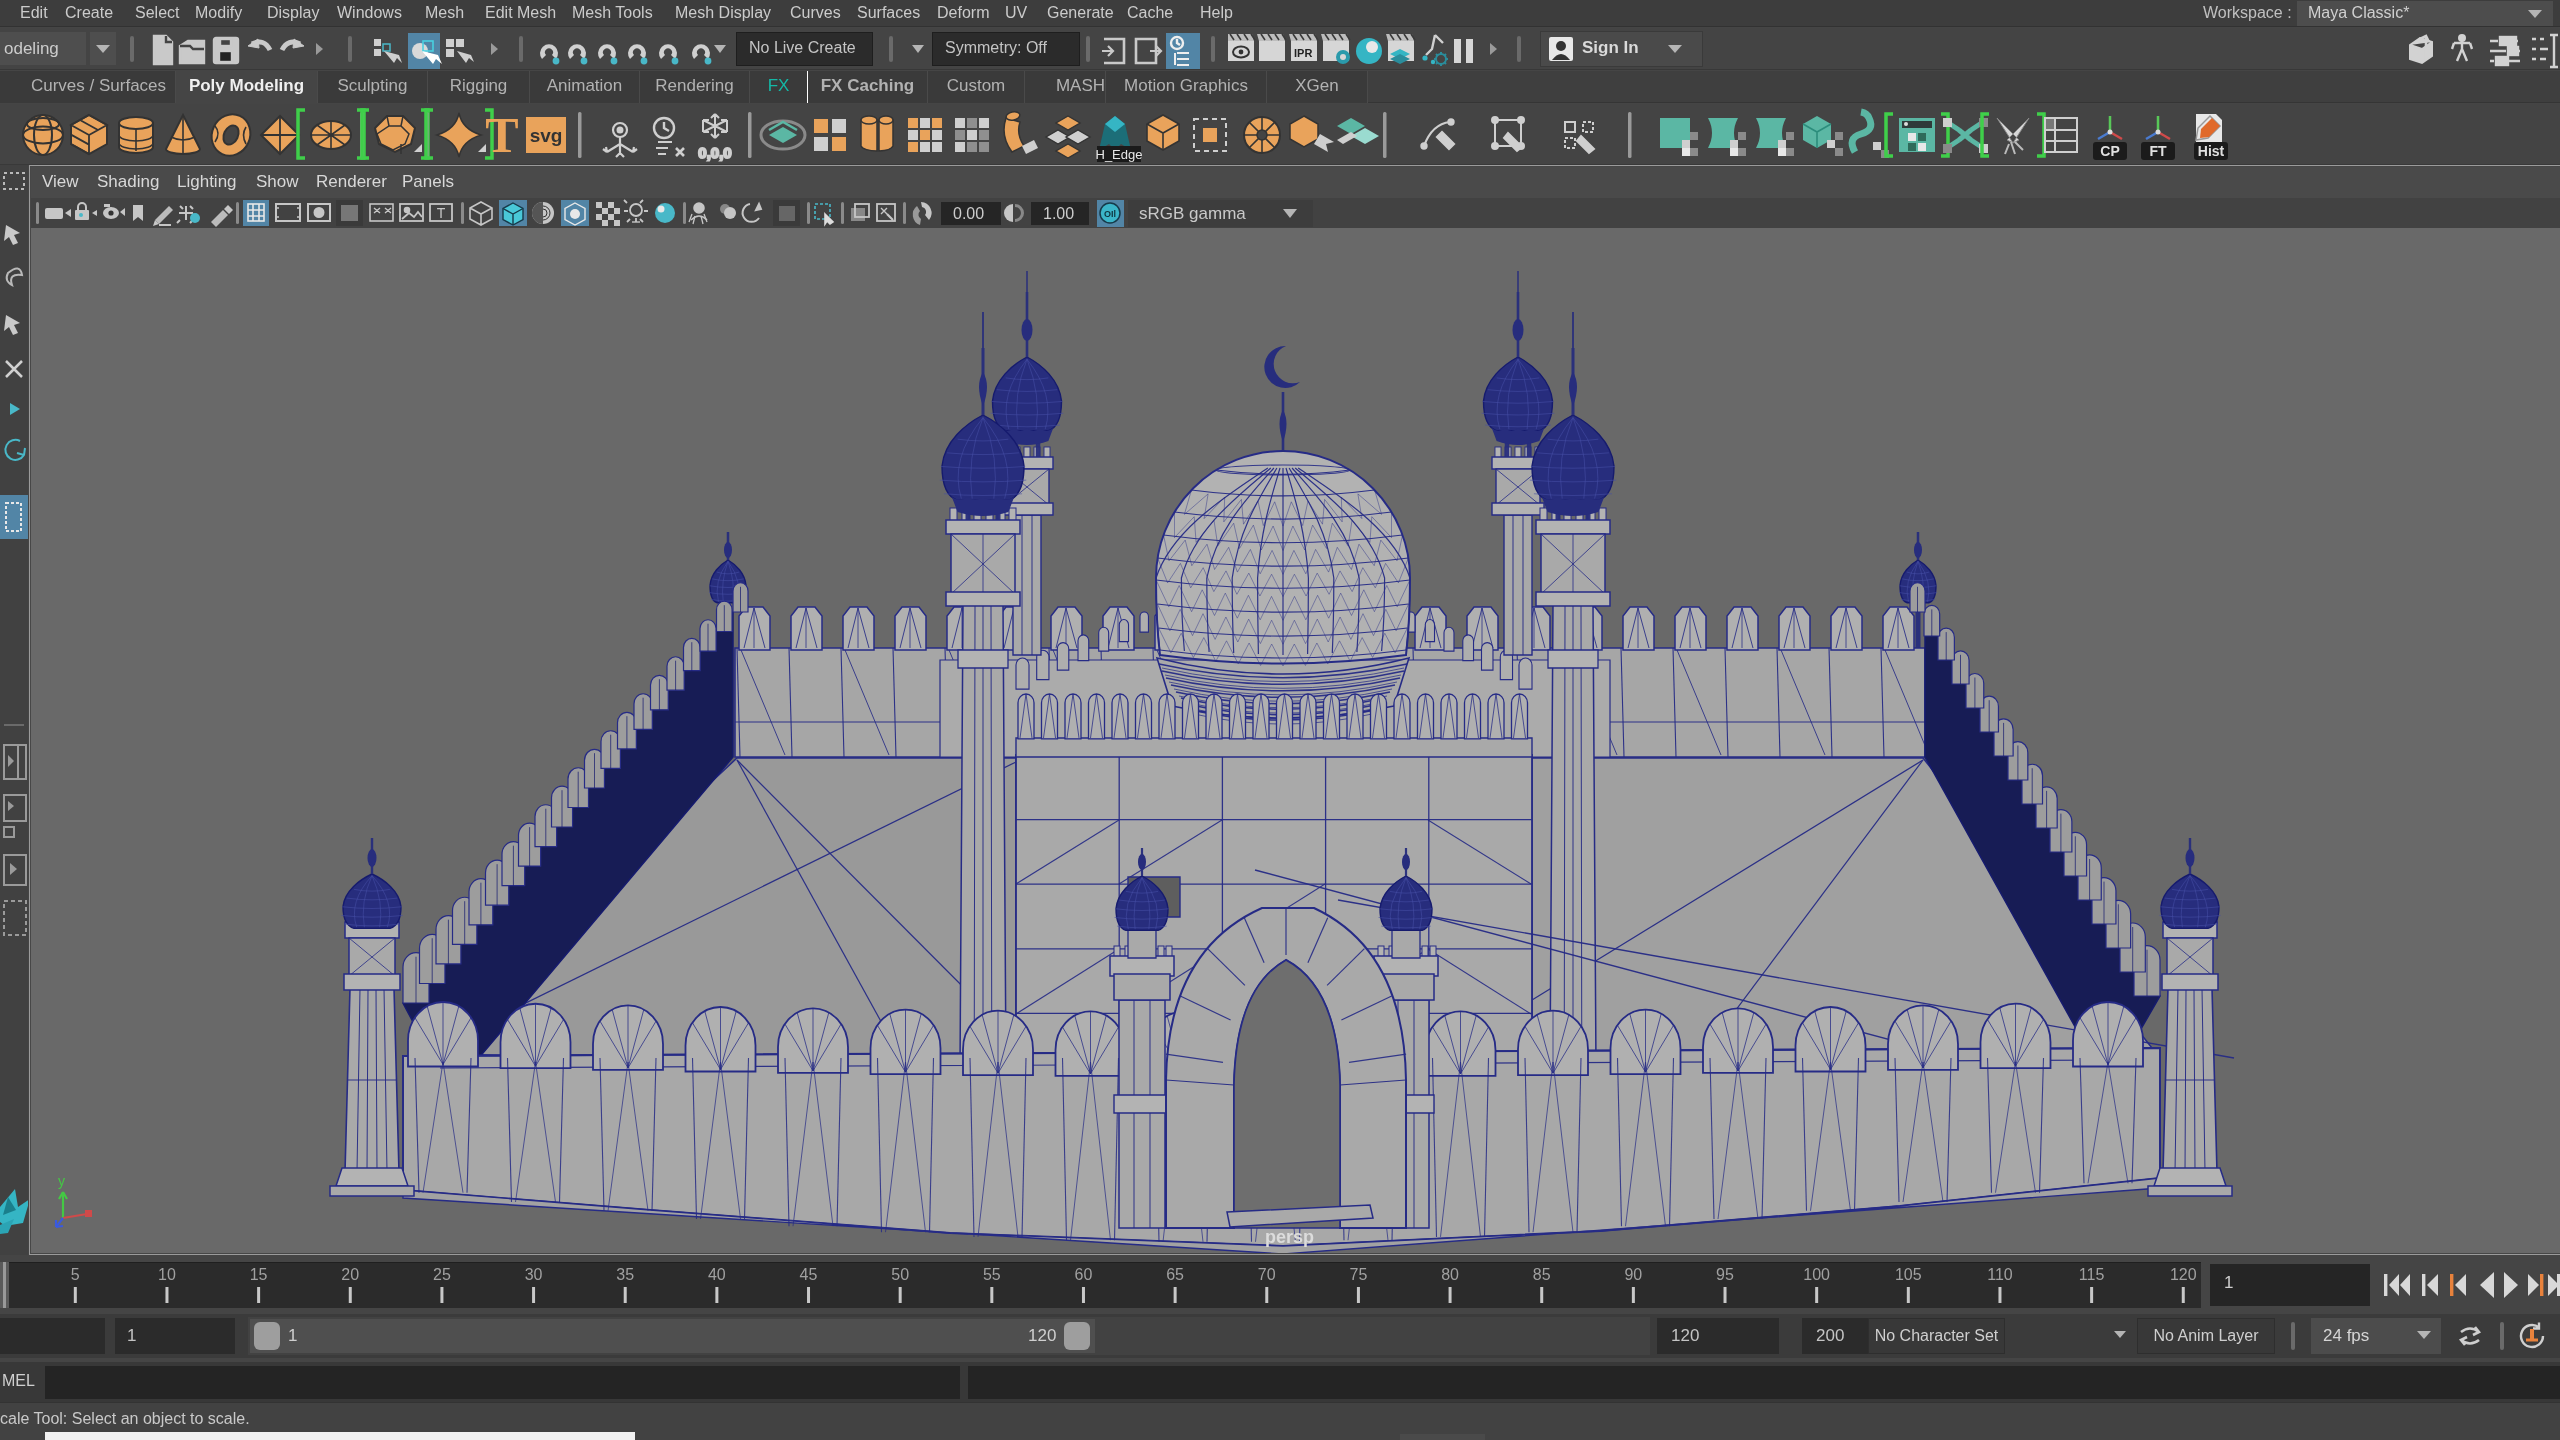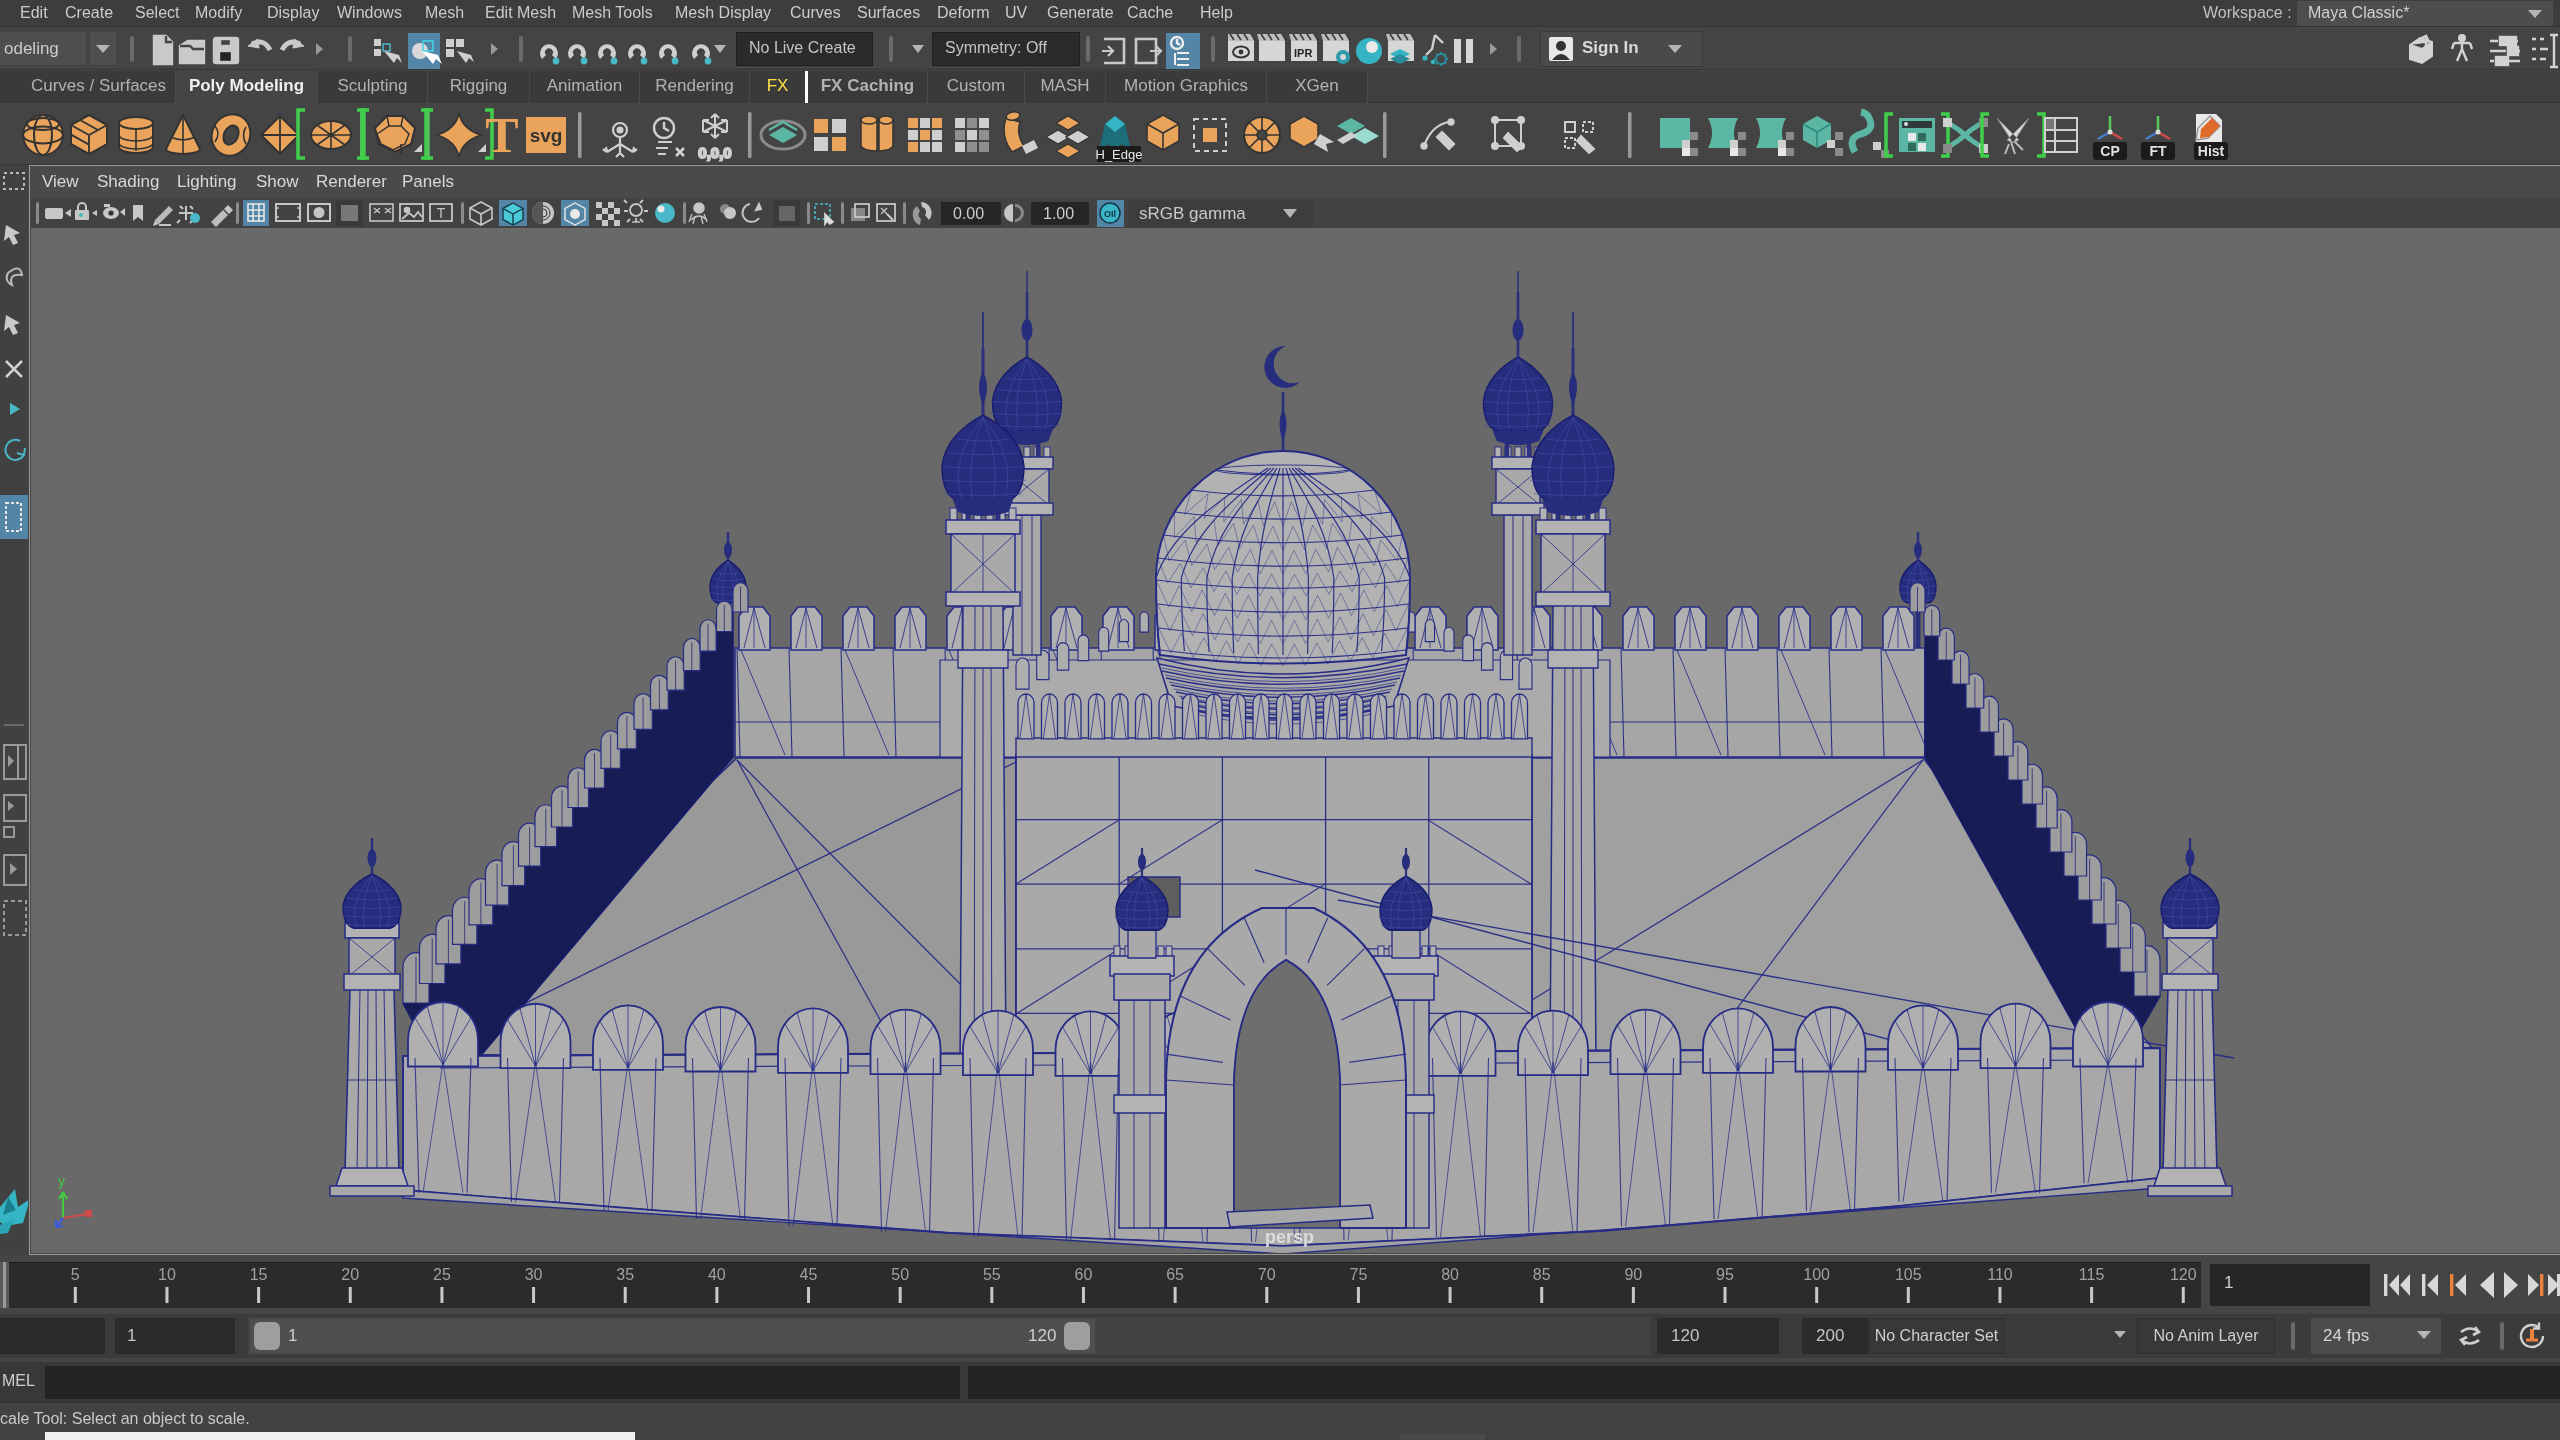--- a/index.html
+++ b/index.html
@@ -208,24 +208,24 @@
 </g>
     </svg>
     <div class="abs" style="left:0;top:71px;width:2560px;height:32px;background:#3f3f3f;border-bottom:1px solid #353535"></div>
     <div class="abs" style="left:0;top:71px;width:1368px;height:32px;background:#3a3a3a"></div>
     <div class="abs" style="left:22px;top:71px;width:154px;height:32px;background:transparent;border-right:1px solid #4a4a4a;color:#b2b2b2;font-weight:normal;font-size:17px;text-align:center;padding-top:5px">Curves / Surfaces</div>
     <div class="abs" style="left:176px;top:71px;width:142px;height:32px;background:#454545;border-right:1px solid #4a4a4a;color:#f0f0f0;font-weight:bold;font-size:17px;text-align:center;padding-top:5px">Poly Modeling</div>
     <div class="abs" style="left:318px;top:71px;width:110px;height:32px;background:transparent;border-right:1px solid #4a4a4a;color:#b2b2b2;font-weight:normal;font-size:17px;text-align:center;padding-top:5px">Sculpting</div>
     <div class="abs" style="left:428px;top:71px;width:102px;height:32px;background:transparent;border-right:1px solid #4a4a4a;color:#b2b2b2;font-weight:normal;font-size:17px;text-align:center;padding-top:5px">Rigging</div>
     <div class="abs" style="left:530px;top:71px;width:110px;height:32px;background:transparent;border-right:1px solid #4a4a4a;color:#b2b2b2;font-weight:normal;font-size:17px;text-align:center;padding-top:5px">Animation</div>
     <div class="abs" style="left:640px;top:71px;width:110px;height:32px;background:transparent;border-right:1px solid #4a4a4a;color:#b2b2b2;font-weight:normal;font-size:17px;text-align:center;padding-top:5px">Rendering</div>
-    <div class="abs" style="left:750px;top:71px;width:58px;height:32px;background:transparent;border-right:3px solid #ffffff;color:#fde047;font-weight:normal;font-size:17px;text-align:center;padding-top:5px">FX</div>
+    <div class="abs" style="left:750px;top:71px;width:58px;height:32px;background:transparent;border-right:1px solid #ffffff;color:#14b8a6;font-weight:normal;font-size:17px;text-align:center;padding-top:5px">FX</div>
     <div class="abs" style="left:808px;top:71px;width:120px;height:32px;background:transparent;border-right:1px solid #4a4a4a;color:#b2b2b2;font-weight:bold;font-size:17px;text-align:center;padding-top:5px">FX Caching</div>
     <div class="abs" style="left:928px;top:71px;width:97px;height:32px;background:transparent;border-right:1px solid #4a4a4a;color:#b2b2b2;font-weight:normal;font-size:17px;text-align:center;padding-top:5px">Custom</div>
-    <div class="abs" style="left:1025px;top:71px;width:81px;height:32px;background:transparent;border-right:1px solid #4a4a4a;color:#b2b2b2;font-weight:normal;font-size:17px;text-align:center;padding-top:5px">MASH</div>
+    <div class="abs" style="left:1025px;top:71px;width:81px;height:32px;background:transparent;border-right:1px solid #4a4a4a;color:#b2b2b2;font-weight:normal;font-size:17px;text-align:right;padding-top:5px">MASH</div>
     <div class="abs" style="left:1106px;top:71px;width:161px;height:32px;background:transparent;border-right:1px solid #4a4a4a;color:#b2b2b2;font-weight:normal;font-size:17px;text-align:center;padding-top:5px">Motion Graphics</div>
     <div class="abs" style="left:1267px;top:71px;width:101px;height:32px;background:transparent;border-right:1px solid #4a4a4a;color:#b2b2b2;font-weight:normal;font-size:17px;text-align:center;padding-top:5px">XGen</div>
     <div class="abs" style="left:0;top:104px;width:2560px;height:61px;background:#444444;border-bottom:1px solid #393939"></div>
     <svg class="abs" style="left:0;top:106px" width="2560" height="58" viewBox="0 0 2560 58">
       <circle cx="43" cy="29" r="20" fill="#e9a35b" stroke="#333333" stroke-width="2"></circle>
       <ellipse cx="43" cy="29" rx="20" ry="8.4" fill="none" stroke="#333333" stroke-width="2"></ellipse>
       <ellipse cx="43" cy="18.0" rx="16.0" ry="6.0" fill="none" stroke="#333333" stroke-width="2"></ellipse>
       <ellipse cx="43" cy="29" rx="9.0" ry="20" fill="none" stroke="#333333" stroke-width="2"></ellipse>
       <path d="M89 9 l18.0 10.0 v19.0 l-18.0 10.0 l-18.0 -10.0 v-19.0 z" fill="#e9a35b" stroke="#333333" stroke-width="2"></path>
       <path d="M89 9 l-18.0 10.0 l18.0 10.0 l18.0 -10.0 z M89 29 v19.0 M80.0 14.0 l18.0 10.0 M71.0 28.6 l18.0 10.0 M71.0 38.0 l18.0 10.0" fill="none" stroke="#333333" stroke-width="1.8"></path>

